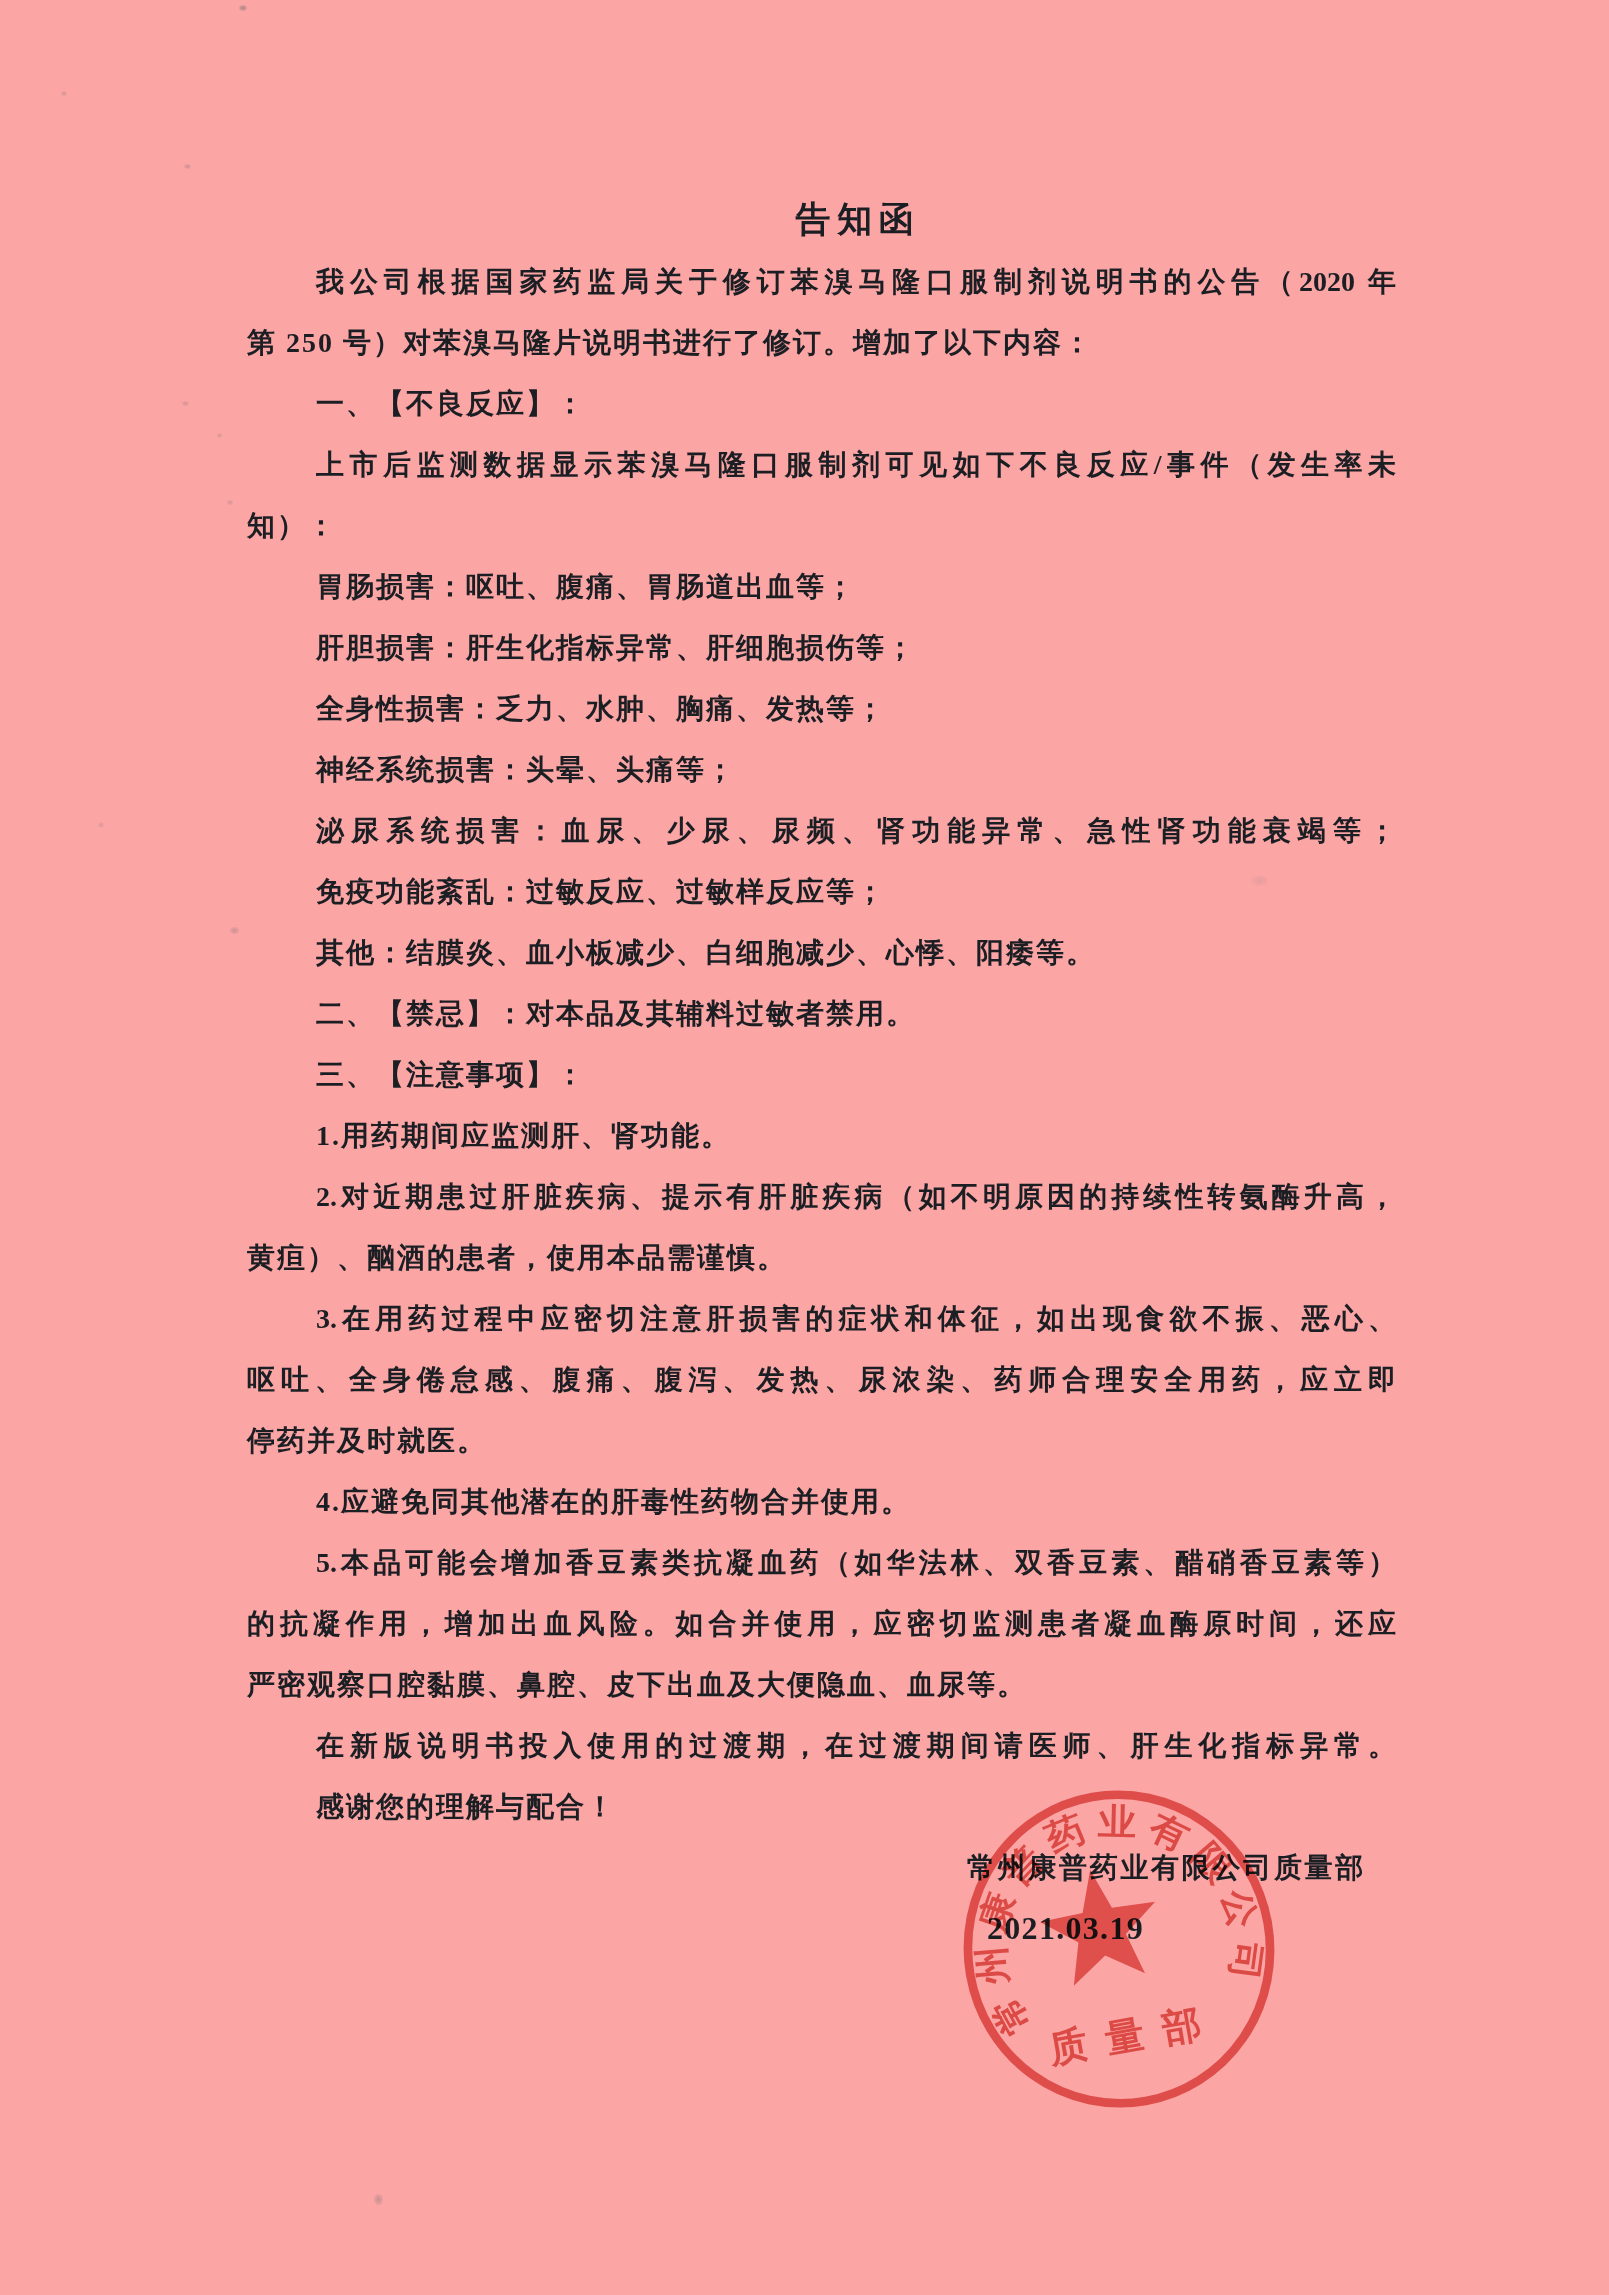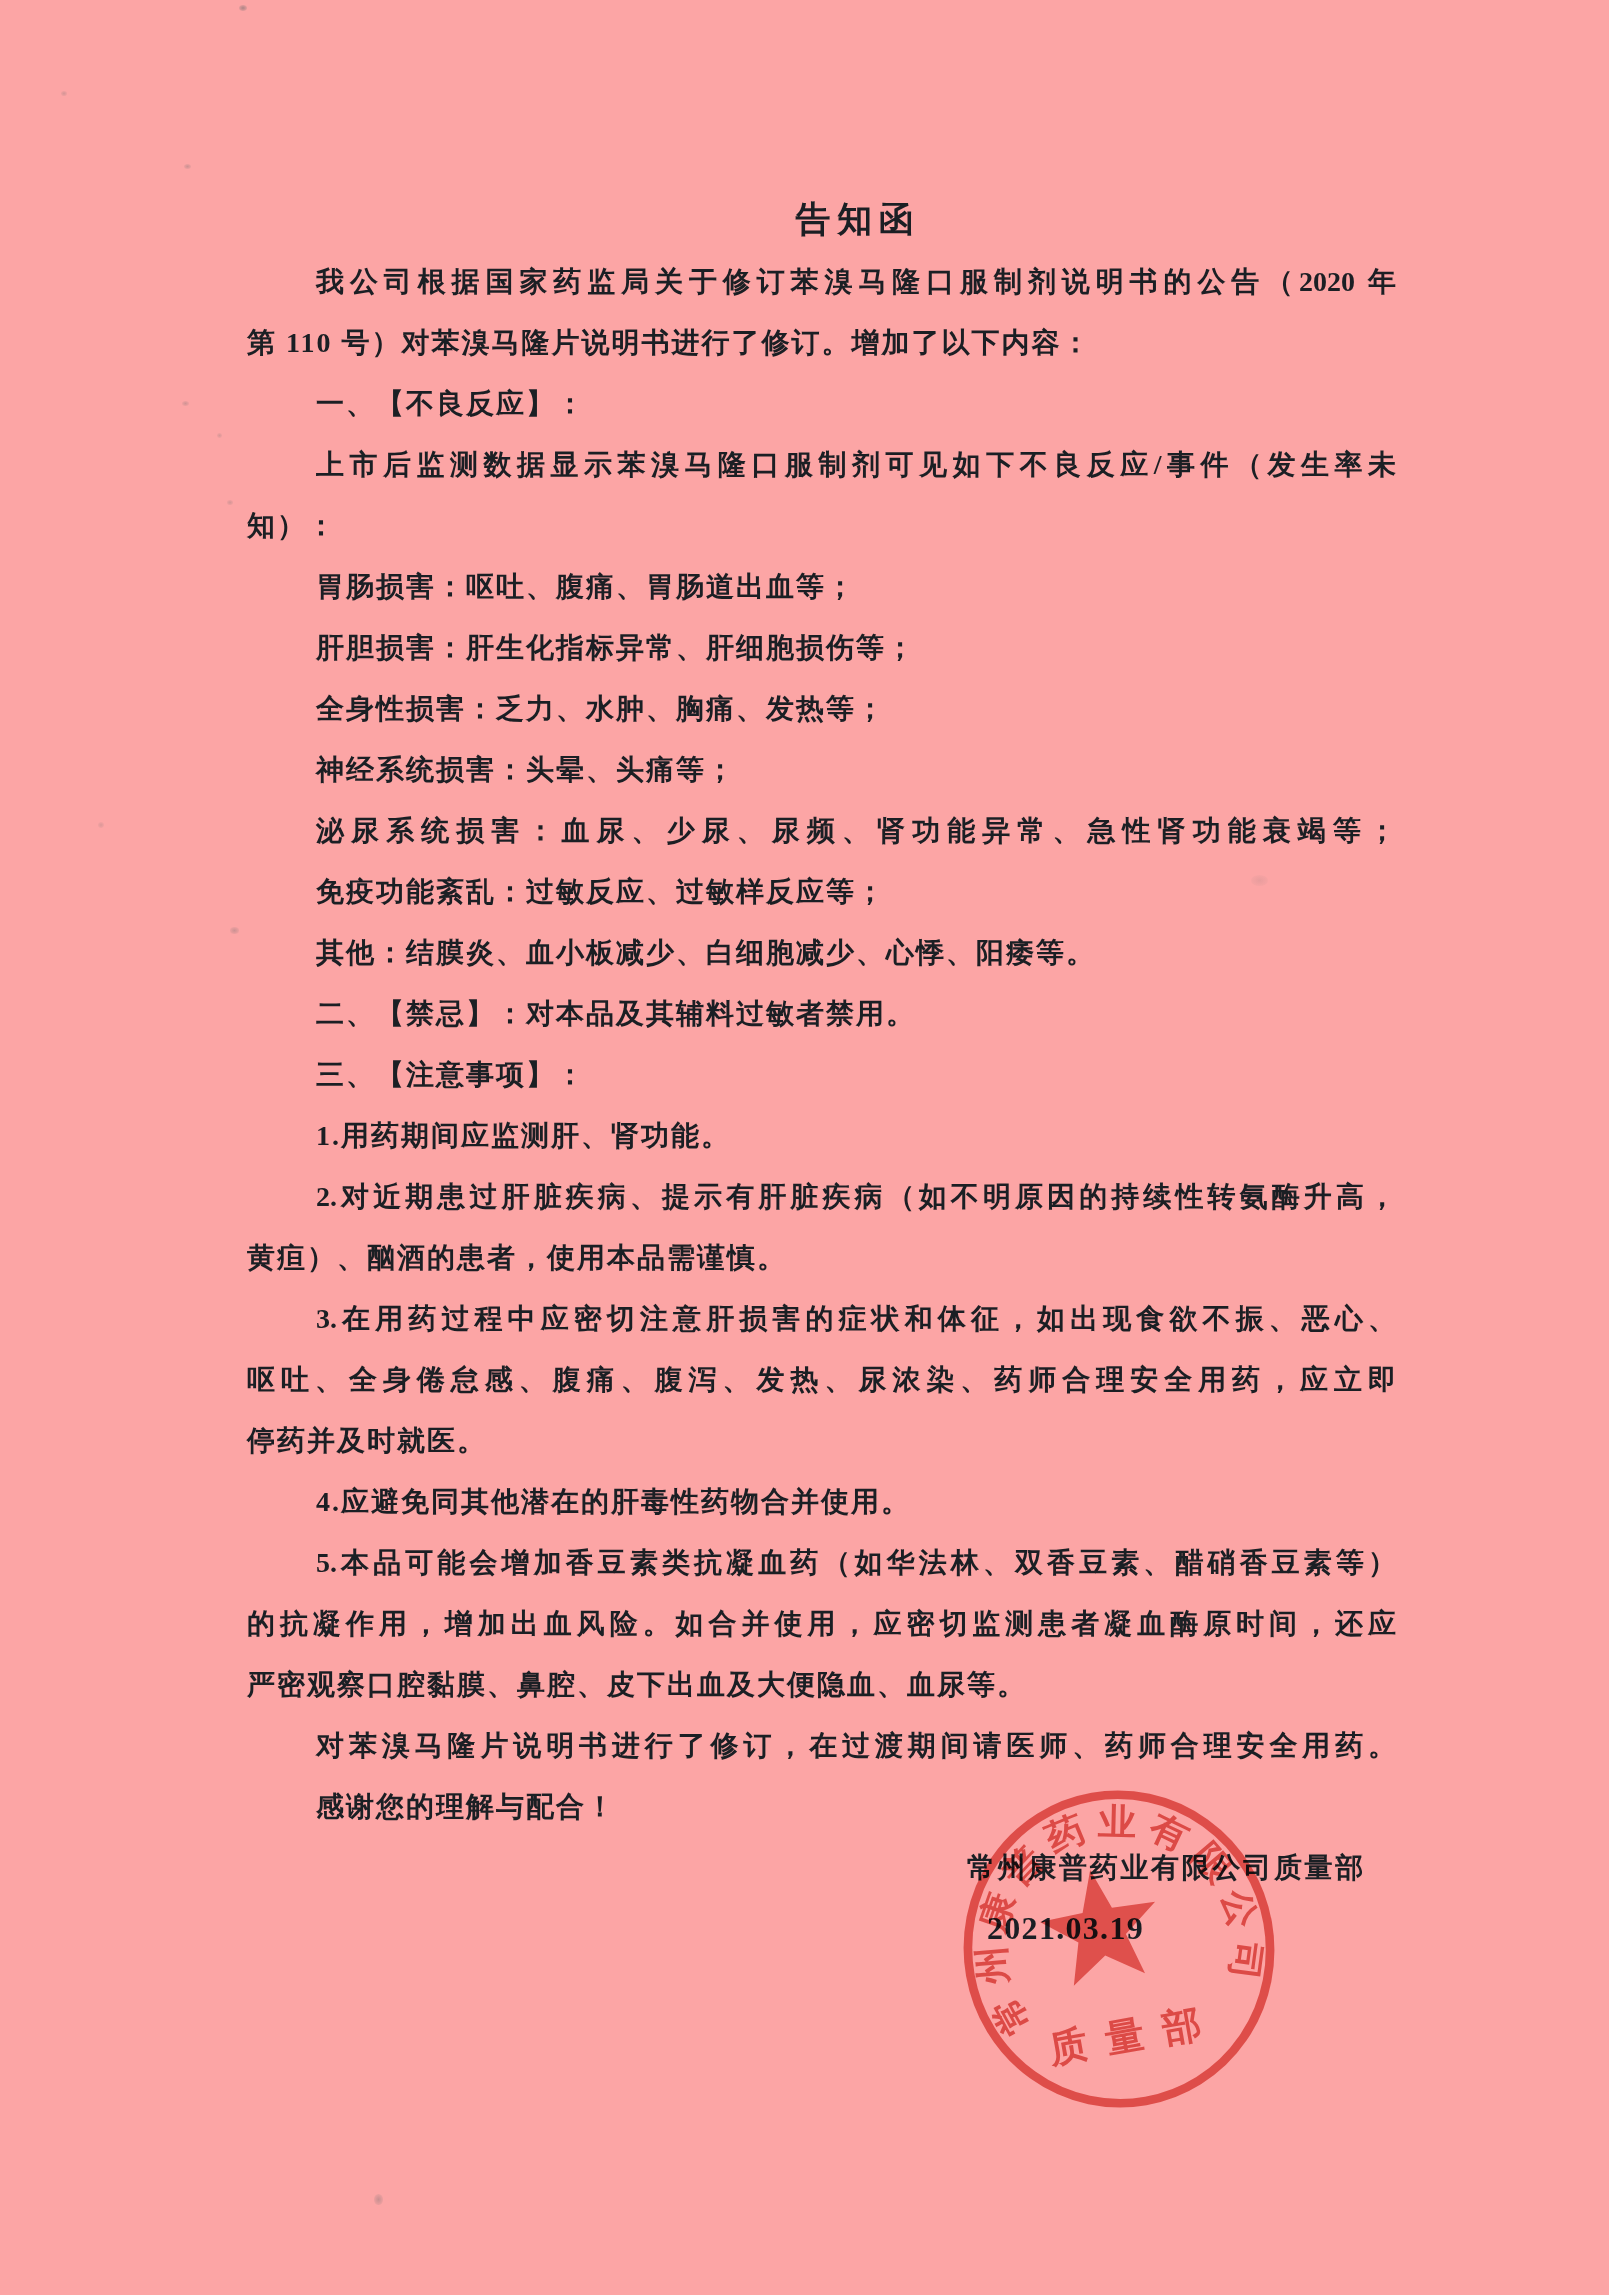--- a/index.html
+++ b/index.html
@@ -91,21 +91,21 @@
 </head>
 <body>
 
 <div class="page">
 
   <div class="textblock">
 
     <div class="line title-line">告知函</div>
 
     <div class="line ind j">我公司根据国家药监局关于修订苯溴马隆口服制剂说明书的公告（2020 年</div>
-    <div class="line">第 110 号）对苯溴马隆片说明书进行了修订。增加了以下内容：</div>
+    <div class="line">第 250 号）对苯溴马隆片说明书进行了修订。增加了以下内容：</div>
     <div class="line ind">一、【不良反应】：</div>
     <div class="line ind j">上市后监测数据显示苯溴马隆口服制剂可见如下不良反应/事件（发生率未</div>
     <div class="line">知）：</div>
     <div class="line ind">胃肠损害：呕吐、腹痛、胃肠道出血等；</div>
     <div class="line ind">肝胆损害：肝生化指标异常、肝细胞损伤等；</div>
     <div class="line ind">全身性损害：乏力、水肿、胸痛、发热等；</div>
     <div class="line ind">神经系统损害：头晕、头痛等；</div>
     <div class="line ind j">泌尿系统损害：血尿、少尿、尿频、肾功能异常、急性肾功能衰竭等；</div>
     <div class="line ind">免疫功能紊乱：过敏反应、过敏样反应等；</div>
     <div class="line ind">其他：结膜炎、血小板减少、白细胞减少、心悸、阳痿等。</div>
@@ -114,21 +114,21 @@
     <div class="line ind">1.用药期间应监测肝、肾功能。</div>
     <div class="line ind j">2.对近期患过肝脏疾病、提示有肝脏疾病（如不明原因的持续性转氨酶升高，</div>
     <div class="line">黄疸）、酗酒的患者，使用本品需谨慎。</div>
     <div class="line ind j">3.在用药过程中应密切注意肝损害的症状和体征，如出现食欲不振、恶心、</div>
     <div class="line j">呕吐、全身倦怠感、腹痛、腹泻、发热、尿浓染、药师合理安全用药，应立即</div>
     <div class="line">停药并及时就医。</div>
     <div class="line ind">4.应避免同其他潜在的肝毒性药物合并使用。</div>
     <div class="line ind j">5.本品可能会增加香豆素类抗凝血药（如华法林、双香豆素、醋硝香豆素等）</div>
     <div class="line j">的抗凝作用，增加出血风险。如合并使用，应密切监测患者凝血酶原时间，还应</div>
     <div class="line">严密观察口腔黏膜、鼻腔、皮下出血及大便隐血、血尿等。</div>
-    <div class="line ind j">对苯溴马隆片说明书进行了修订，在过渡期间请医师、药师合理安全用药。</div>
+    <div class="line ind j">在新版说明书投入使用的过渡期，在过渡期间请医师、肝生化指标异常。</div>
     <div class="line ind">感谢您的理解与配合！</div>
 
     <div class="line sig-company">常州康普药业有限公司质量部</div>
     <div class="line sig-date">2021.03.19</div>
   </div>
 
   <svg class="stamp" viewBox="0 0 500 500">
     <g transform="rotate(-10 250 250)" fill="#d9534b" stroke="none">
       <ellipse cx="250" cy="250" rx="226" ry="231" fill="none" stroke="#d9534b" stroke-width="13" opacity="0.92"></ellipse>
       <defs>

